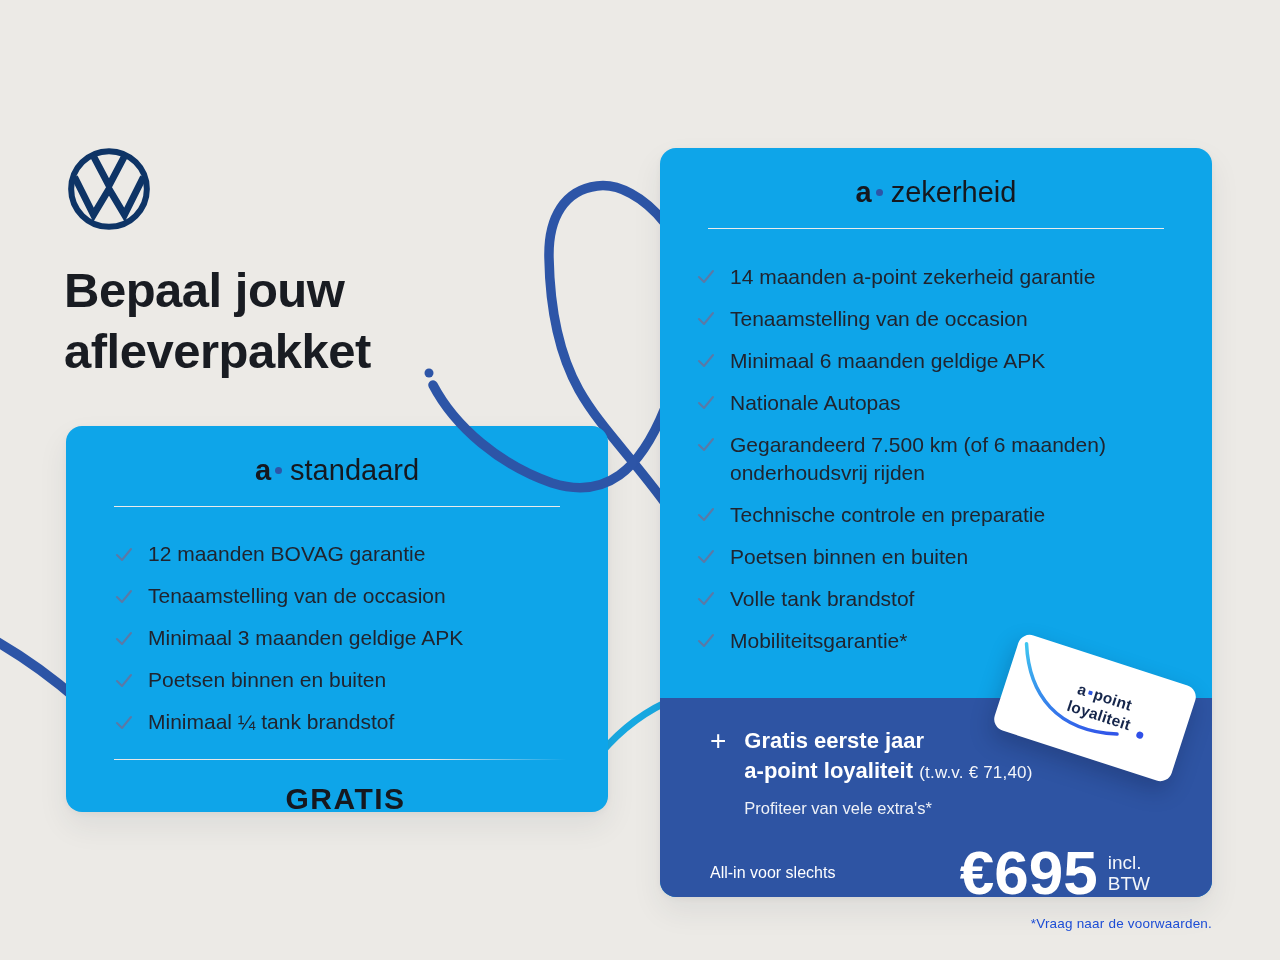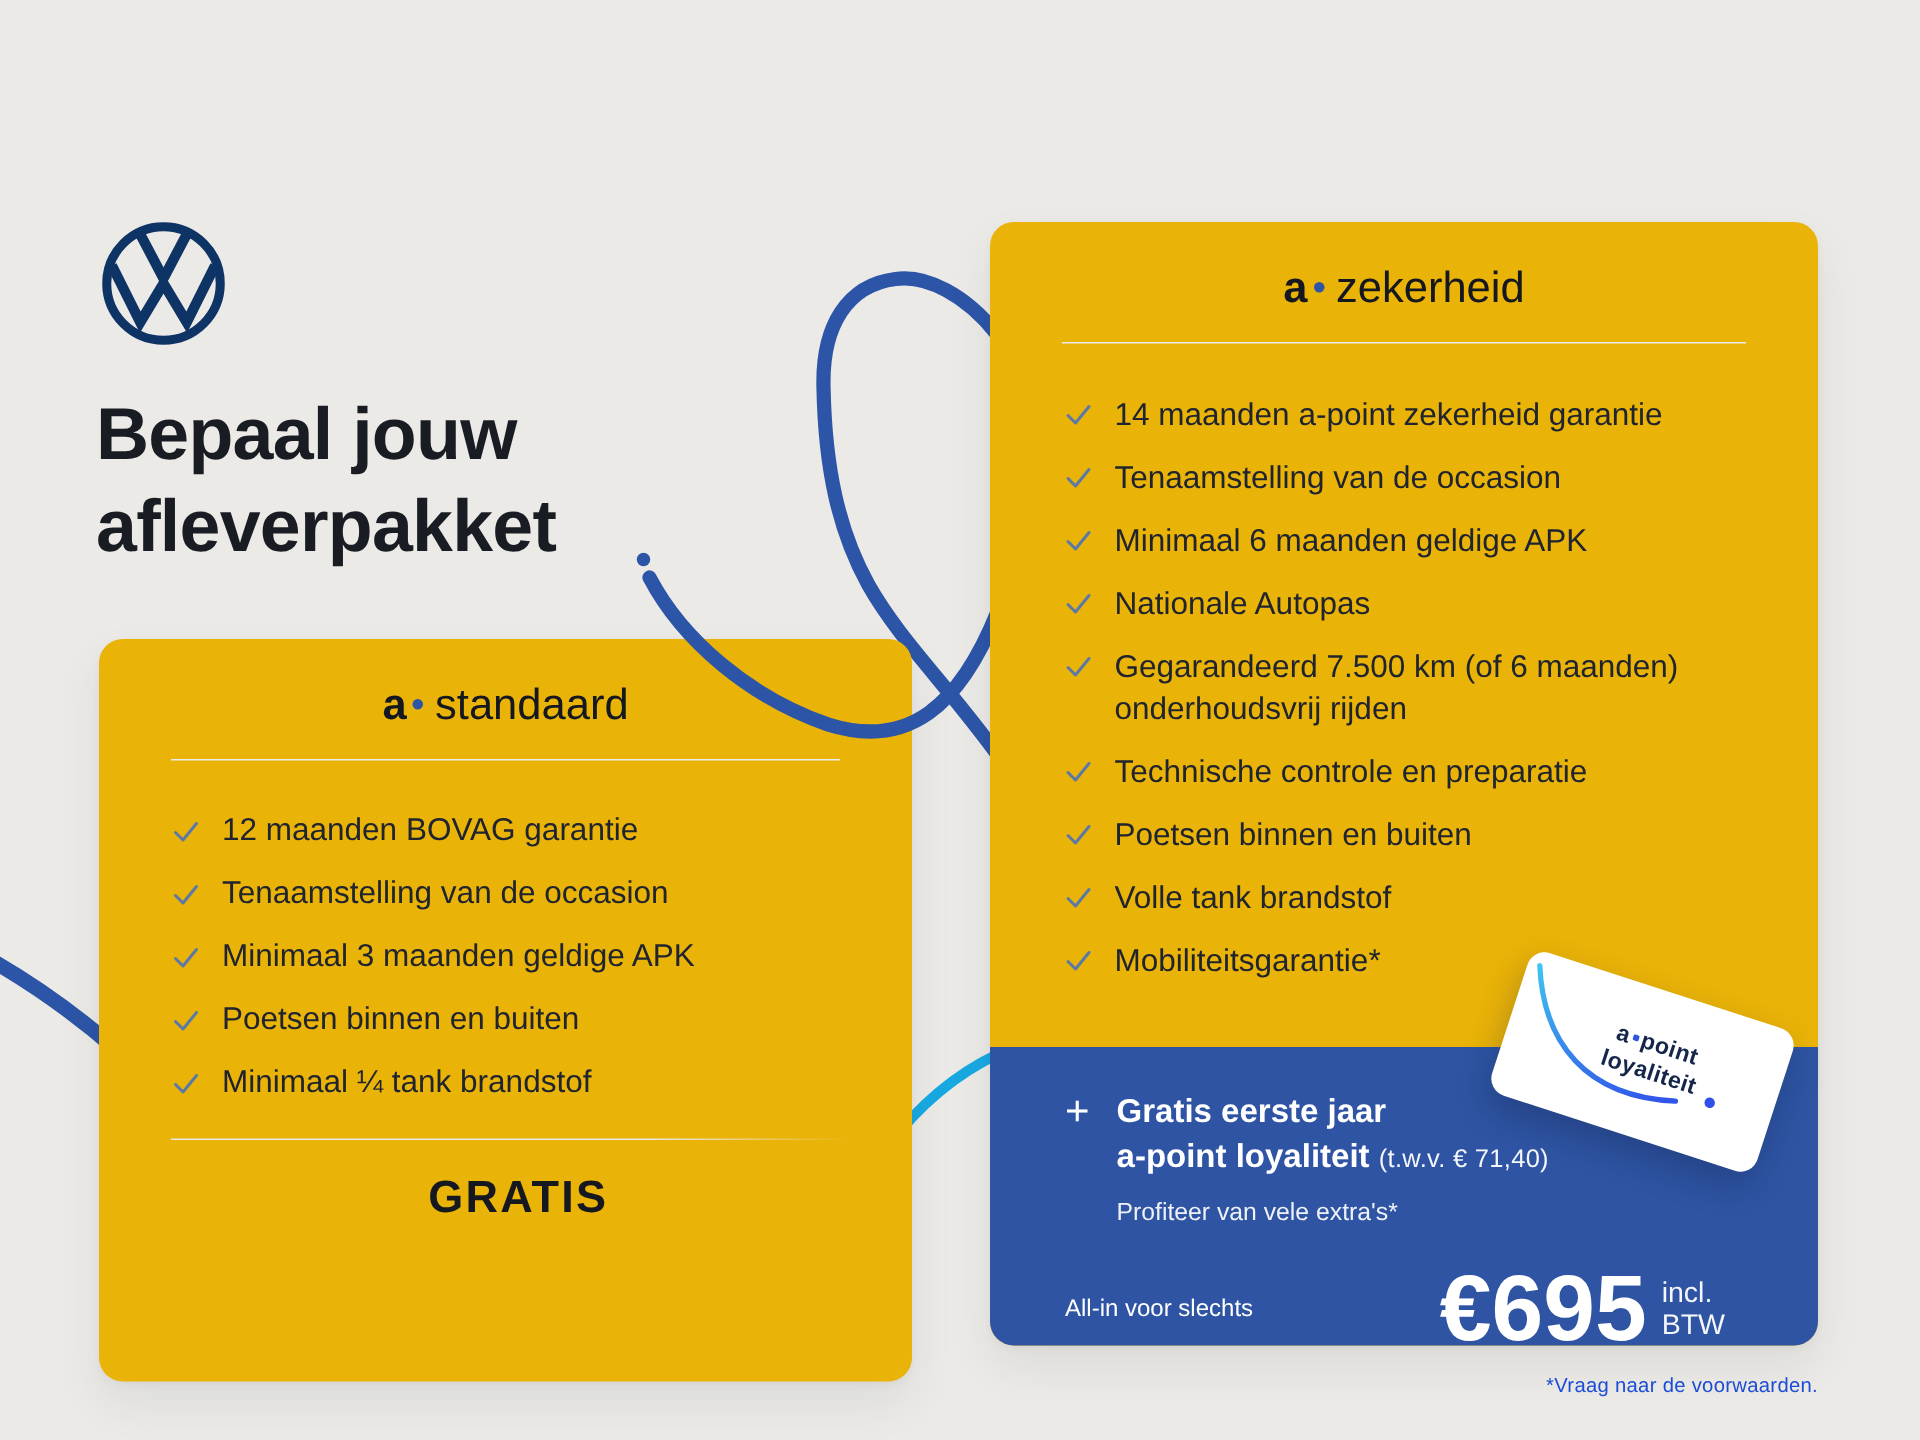--- a/index.html
+++ b/index.html
@@ -15,39 +15,39 @@
   svg.decor{position:absolute;left:0;top:0;pointer-events:none;}
   
   .vw-logo{left:66px;top:146px;width:86px;height:86px;}
   .headline{
     left:64px;top:260px;width:460px;
     font-size:49px;line-height:61px;font-weight:600;
     letter-spacing:-0.5px;color:#191c22;
   }
   
   .card{
-    background:#eab308;border-radius:16px;
+    background:#0ea5e9;border-radius:16px;
     box-shadow:0 14px 30px rgba(40,45,70,.08),0 2px 6px rgba(0,0,0,.04);
   }
-  .card-std{left:66px;top:426px;width:542px;height:495px;z-index:2;}
+  .card-std{left:66px;top:426px;width:542px;height:386px;z-index:2;}
   .card-zek{left:660px;top:148px;width:552px;height:749px;z-index:4;}
   .card-title{
     margin-top:26px;text-align:center;
     font-size:29px;line-height:36px;font-weight:500;color:#15181f;
   }
   .title-a{font-weight:700;}
   .brand-dot{
     display:inline-block;width:7px;height:7px;border-radius:50%;
     background:#2d55a7;margin:0 8px 4px 4px;vertical-align:middle;
   }
   .divider{height:1px;background:#ebebeb;margin:18px 48px 0 48px;}
   .divider-fade{height:1px;margin:24px 42px 0 48px;
     background:linear-gradient(to right,#e7e7e7 0%,#e9e9e9 70%,rgba(233,233,233,0) 100%);}
   ul.features{list-style:none;margin:34px 0 0 0;padding:0 24px 0 49px;}
-  .card-zek ul.features{padding-left:50px;}
+  .card-zek ul.features{padding-left:37px;}
   li.item{display:flex;align-items:flex-start;gap:15px;margin-bottom:14px;}
   .card-std li.item{margin-bottom:16px;}
   .check{flex:0 0 18px;margin-top:6px;}
   .check svg{display:block;}
   .item-text{font-size:21px;line-height:28px;color:#20242f;max-width:424px;}
   .card-std .item-text{line-height:26px;}
   .gratis{
     margin-top:22px;text-align:center;
     font-size:30px;font-weight:700;letter-spacing:1.5px;color:#15181f;padding-left:17px;
   }

